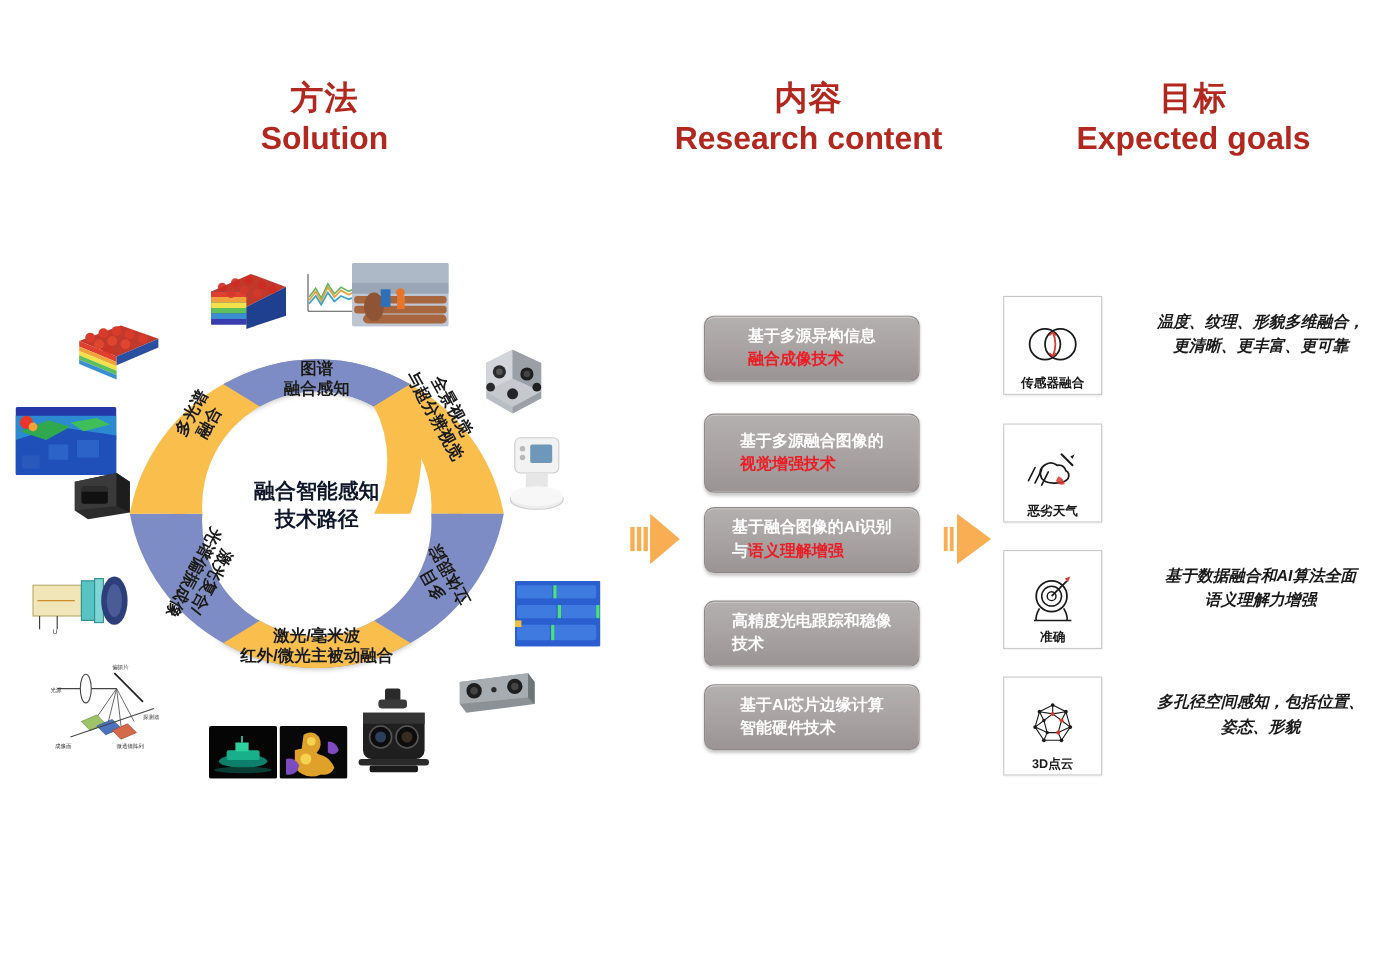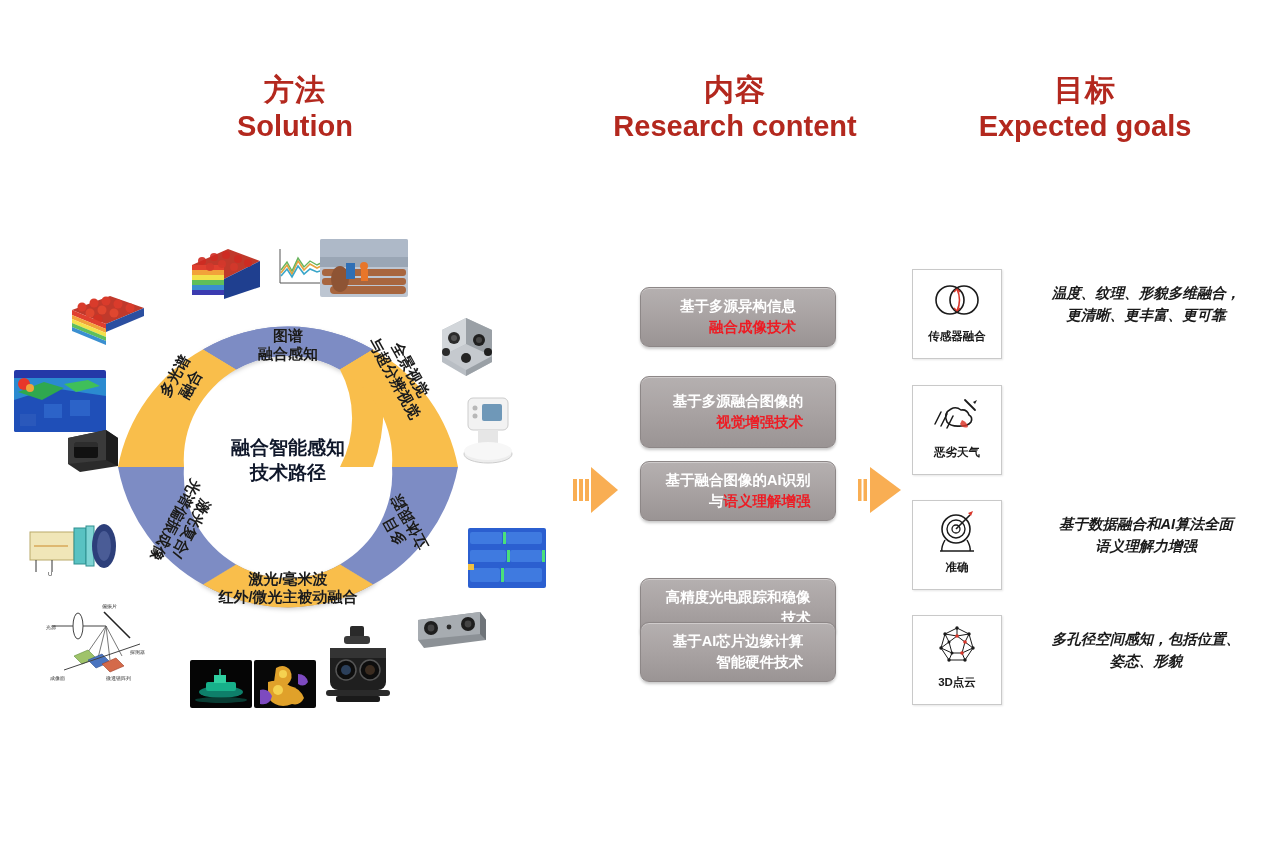--- a/index.html
+++ b/index.html
@@ -47,33 +47,33 @@
   
   .arrow{position:absolute;}
 
   
   .mid-box{
     position:absolute;left:640px;width:196px;border-radius:9px;
     background:linear-gradient(180deg,#b5b0b0 0%,#a9a3a3 48%,#9a9494 100%);
     border:1px solid #8d8787;
     box-shadow:0 2px 3px rgba(0,0,0,.22), inset 0 1px 0 rgba(255,255,255,.35);
     display:flex;align-items:center;justify-content:center;
-    text-align:right;color:#ffffff;font-weight:bold;font-size:14.5px;line-height:1.45;
+    text-align:left;color:#ffffff;font-weight:bold;font-size:14.5px;line-height:1.45;
     padding:0 8px;box-sizing:border-box;
   }
   .mid-box .hl{color:#ED1C24;}
 
   
   .goal-row{position:absolute;left:912px;width:350px;height:96px;}
   .goal-card{
     position:absolute;left:0;top:0;width:90px;height:90px;
     background:#ffffff;border:1px solid #c9c9c9;
     box-shadow:1px 1px 2px rgba(0,0,0,.10);
     display:flex;flex-direction:column;align-items:center;justify-content:flex-start;
-    box-sizing:border-box;padding-top:6px;
+    box-sizing:border-box;padding-top:19px;
   }
   .goal-card .ico{width:56px;height:50px;display:block;}
   .goal-card .cap{
     margin-top:4px;font-size:11.5px;font-weight:bold;color:#1a1a1a;
     text-align:center;line-height:1.1;
   }
   .goal-text{
     position:absolute;left:118px;top:14px;width:232px;
     font-size:14.5px;font-weight:bold;color:#1a1a1a;line-height:1.5;text-align:center;font-style:italic;
   }
@@ -437,21 +437,21 @@
     </div>
   </div>
 
   <div class="mid-box" style="top:461px;height:60px;">
     <div>
       <span>基于融合图像的AI识别</span><br>
       <span>与</span><span class="hl">语义理解增强</span>
     </div>
   </div>
 
-  <div class="mid-box" style="top:546px;height:60px;margin-top:32px;">
+  <div class="mid-box" style="top:546px;height:60px;">
     <div>
       <span>高精度光电跟踪和稳像</span><br>
       <span>技术</span>
     </div>
   </div>
 
   <div class="mid-box" style="top:622px;height:60px;">
     <div>
       <span>基于AI芯片边缘计算</span><br>
       <span>智能硬件技术</span>

